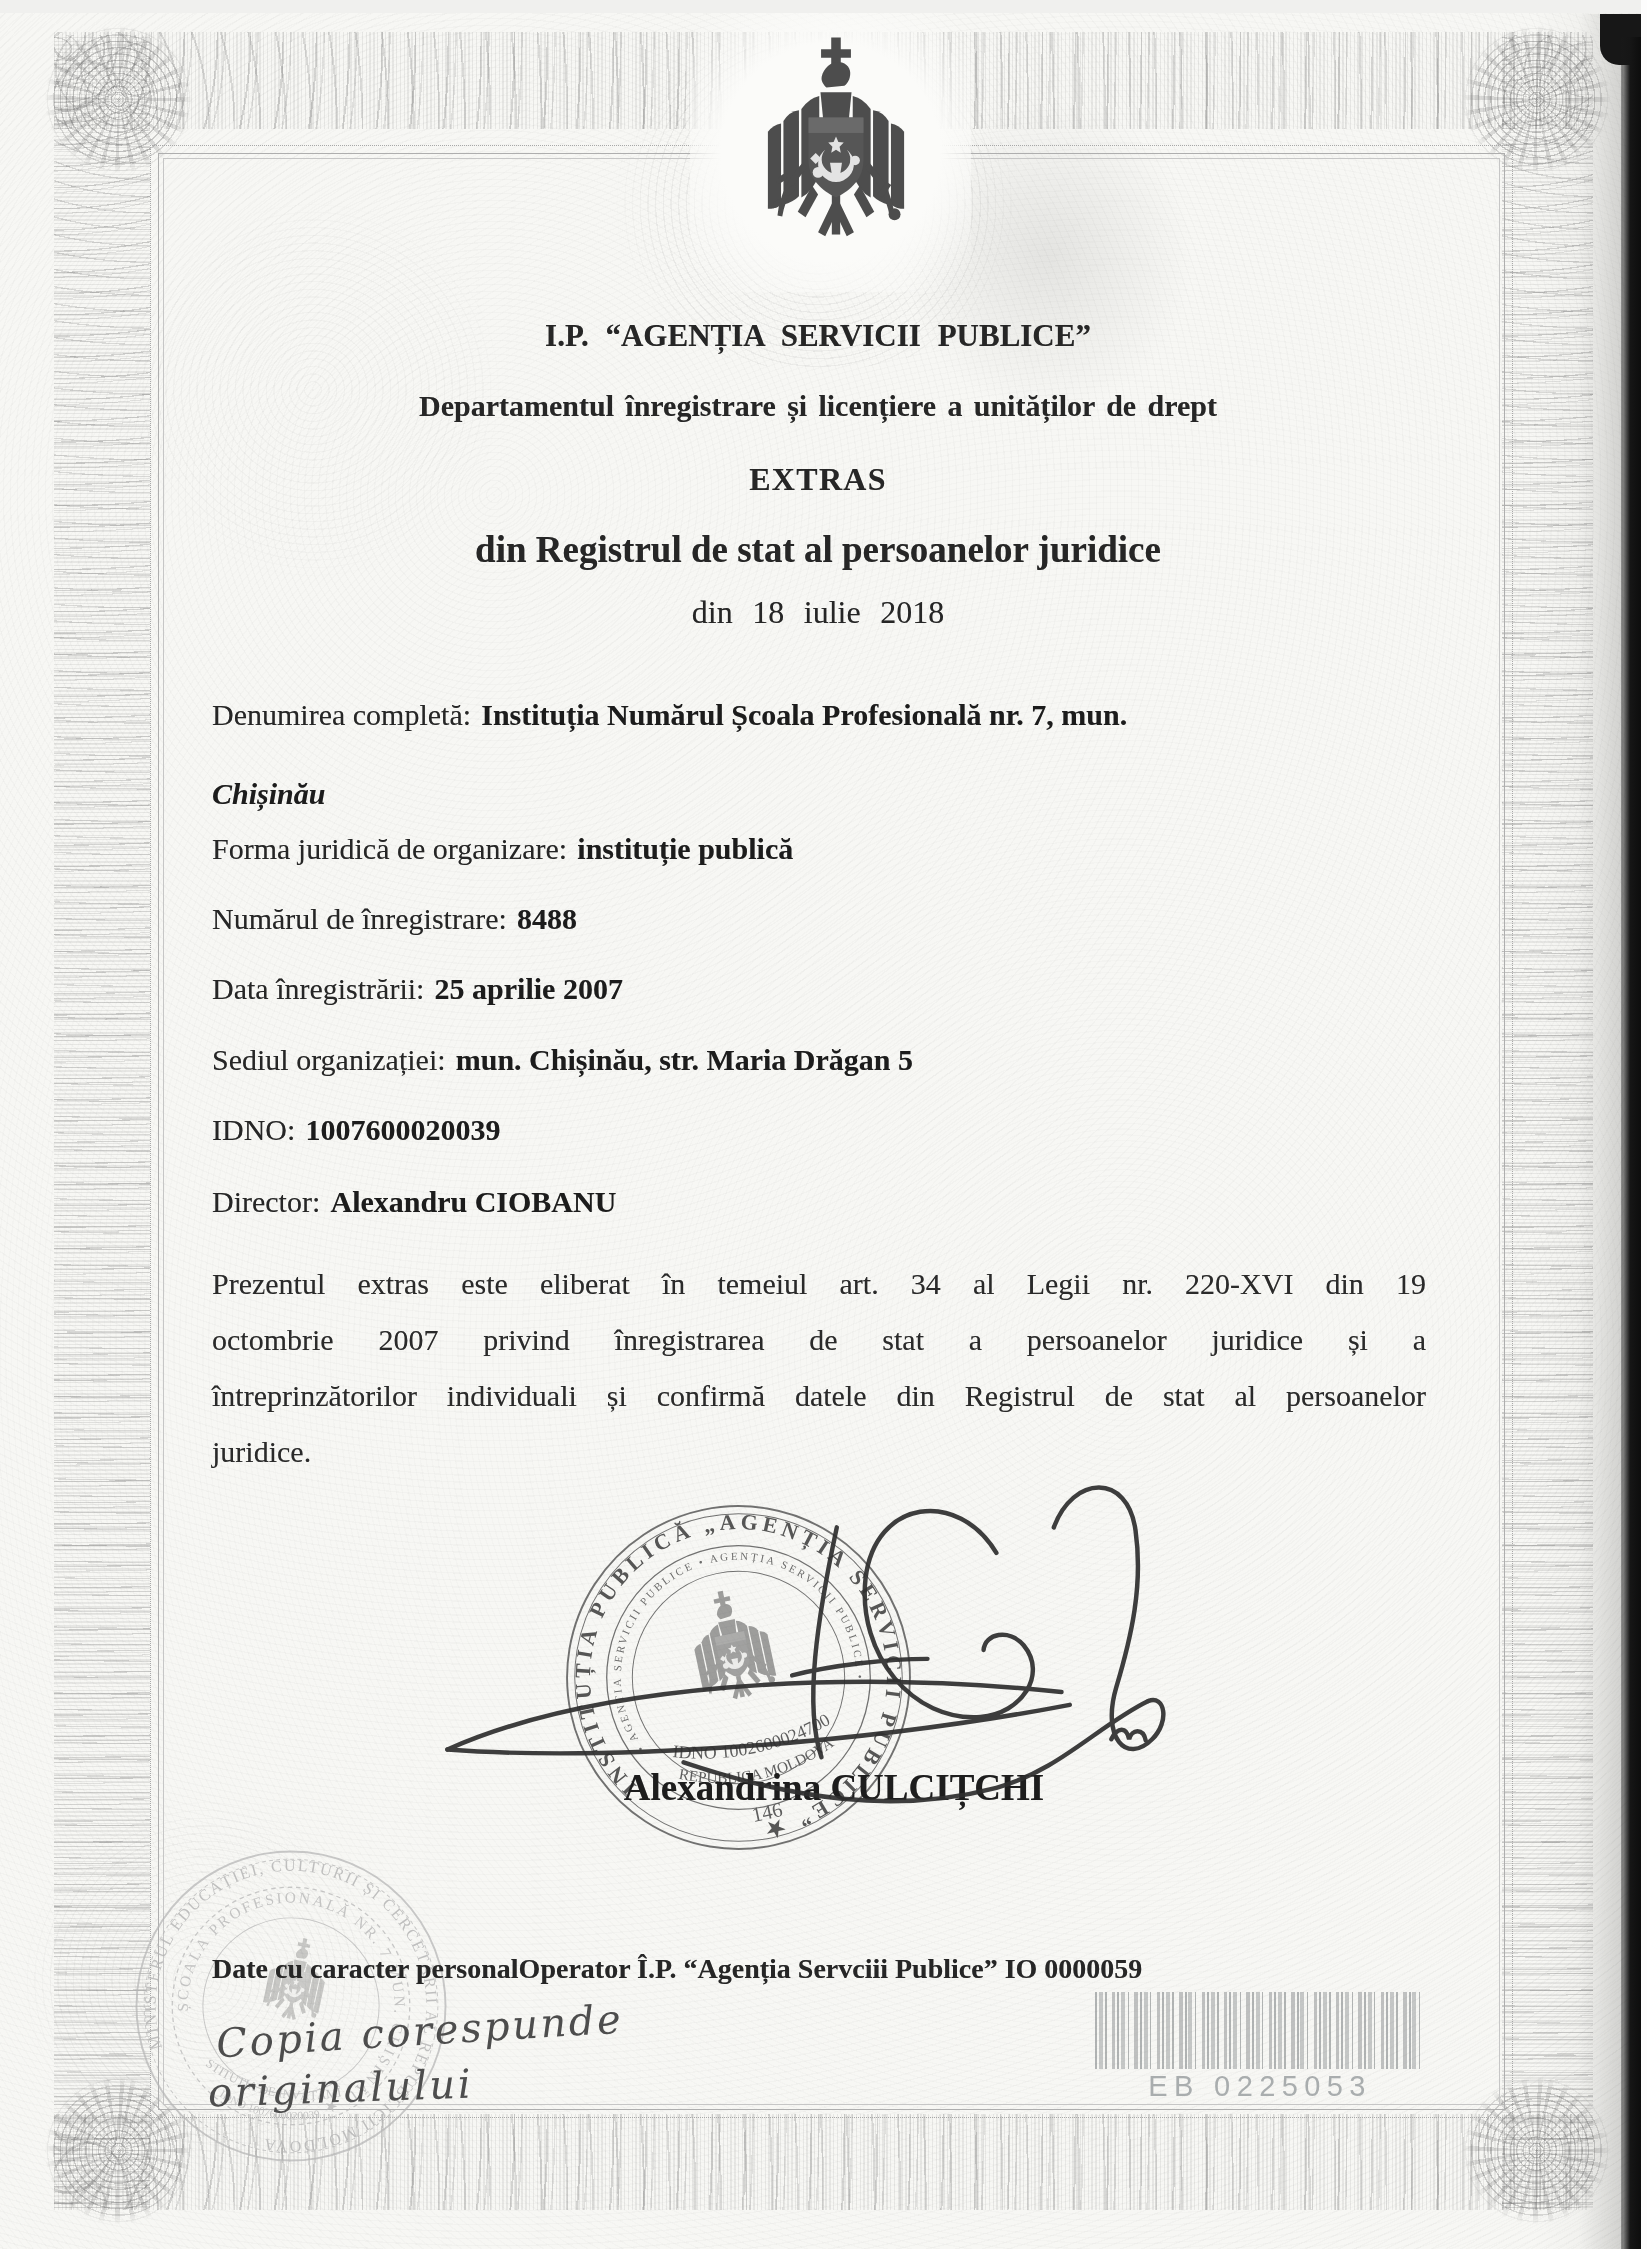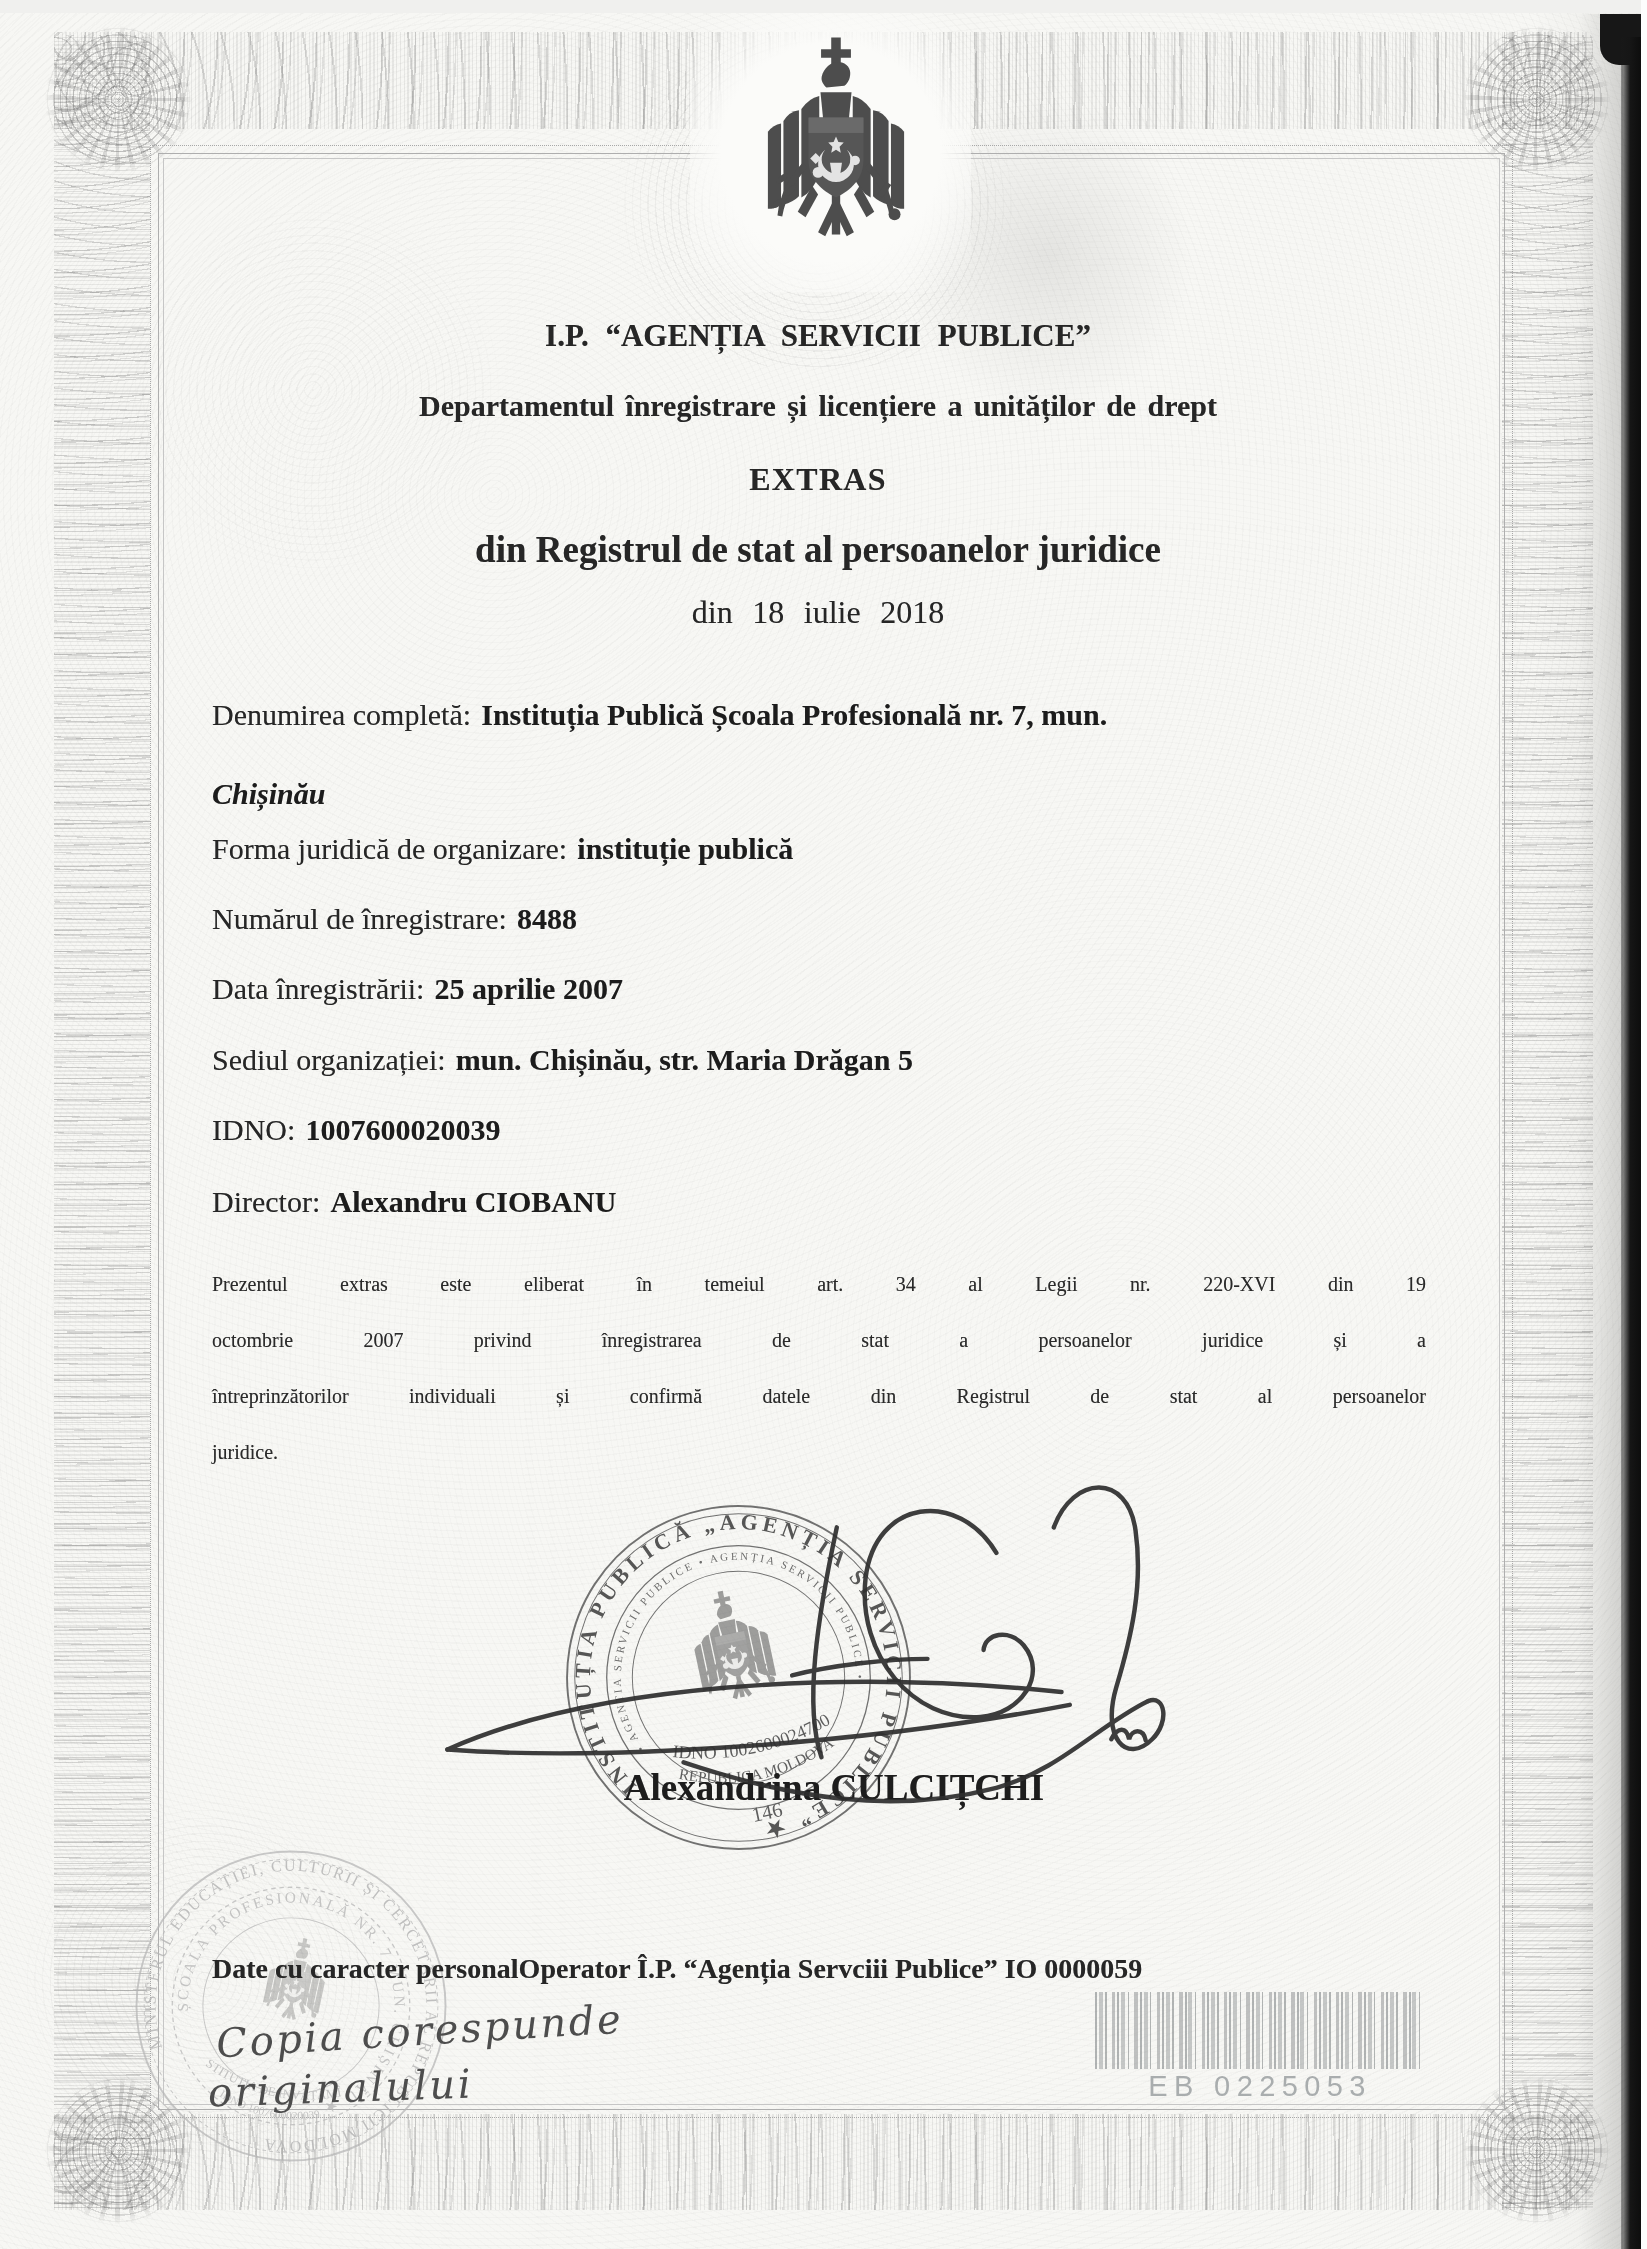--- a/index.html
+++ b/index.html
@@ -43,21 +43,21 @@
   .ink{text-shadow:0 0 0.6px rgba(25,25,25,.35);}
   .agency{top:318px;font-size:31px;font-weight:700;word-spacing:9px;}
   .dept{top:389px;font-size:30px;word-spacing:3.8px;font-weight:bold;}
   .extras{top:461px;font-size:32px;font-weight:700;letter-spacing:1.3px;}
   .subtitle{top:528px;font-size:37px;font-weight:700;}
   .dateline{top:594px;font-size:32px;word-spacing:11.5px;}
   .frow{position:absolute;left:212px;font-size:30px;white-space:nowrap;}
   .frow .lab{font-weight:400;}
   .frow .val{font-weight:700;margin-left:10.2px;color:#1c1c1c;}
   .frow .val2{display:block;font-weight:700;color:#1c1c1c;margin-top:48px;}
-  .para{position:absolute;left:212px;top:1256px;width:1214px;font-size:20px;color:#2a2a2a;}
+  .para{position:absolute;left:212px;top:1256px;width:1214px;font-size:30px;color:#2a2a2a;}
   .pline{line-height:56px;text-align:justify;text-align-last:justify;white-space:normal;}
   .pline.last{text-align-last:left;}
   .signer-name{position:absolute;left:160px;top:1766px;width:1348px;text-align:center;font-size:37px;font-weight:700;color:#1d1d1d;z-index:6;}
   .signer-title{position:absolute;left:160px;top:1821px;width:1348px;text-align:center;font-size:33px;font-weight:700;color:#222;z-index:6;}
   .footer-line{position:absolute;left:212px;top:1953px;font-size:28px;font-weight:700;color:#262626;z-index:6;white-space:nowrap;}
   .footer-line .op{}
   .handwriting{position:absolute;z-index:7;font-style:italic;font-size:40px;color:#4d4d4d;
     letter-spacing:2.6px;transform:rotate(-3.5deg);white-space:nowrap;font-family:"DejaVu Serif",serif;}
   .hw1{left:216px;top:2008px;}
   .hw2{left:208px;top:2065px;transform:rotate(-2deg);}
@@ -147,21 +147,21 @@
     <use href="#coa" width="320" height="380"></use>
   </svg>
 
   <div class="tline agency ink">I.P. “AGENȚIA SERVICII PUBLICE”</div>
   <div class="tline dept ink">Departamentul înregistrare și licențiere a unităților de drept</div>
   <div class="tline extras ink">EXTRAS</div>
   <div class="tline subtitle ink">din Registrul de stat al persoanelor juridice</div>
   <div class="tline dateline ink">din 18 iulie 2018</div>
 
   <div class="frow ink" style="top:698px;">
-    <span class="lab">Denumirea completă:</span><span class="val">Instituția Publică Școala Profesională nr. 7, mun.</span>
+    <span class="lab">Denumirea completă:</span><span class="val">Instituția Numărul Școala Profesională nr. 7, mun.</span>
     <span class="val2" style="position:absolute;left:0;top:31px;font-style:italic;">Chișinău</span>
   </div>
   <div class="frow ink" style="top:832px;">
     <span class="lab">Forma  juridică de organizare:</span><span class="val">instituție publică</span>
   </div>
   <div class="frow ink" style="top:902px;">
     <span class="lab">Numărul de înregistrare:</span><span class="val">8488</span>
   </div>
   <div class="frow ink" style="top:972px;">
     <span class="lab">Data înregistrării:</span><span class="val">25 aprilie 2007</span>

